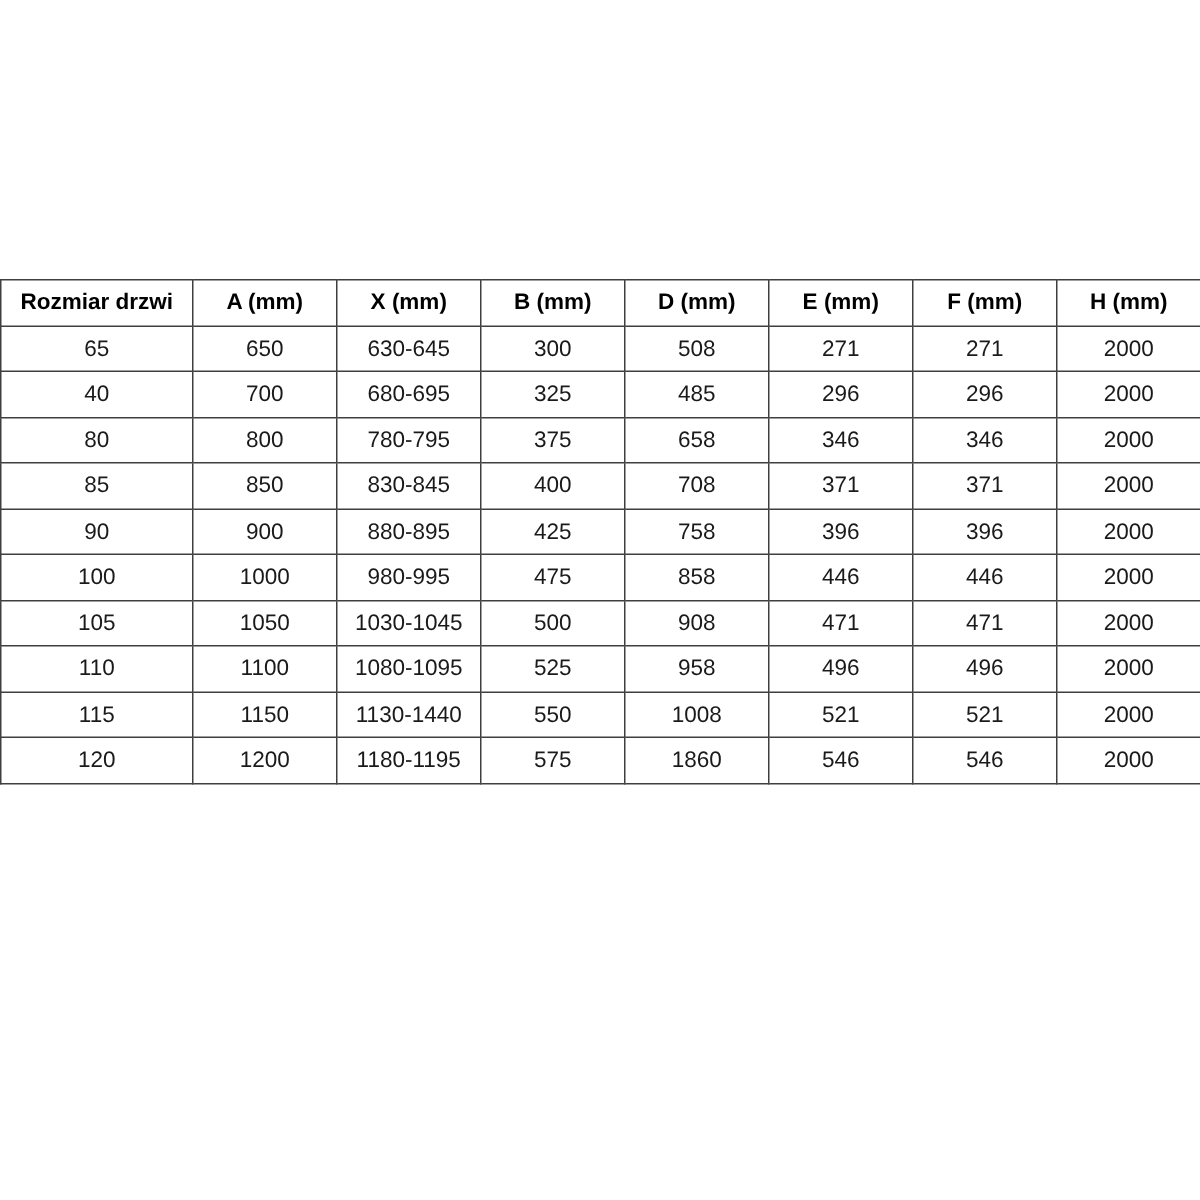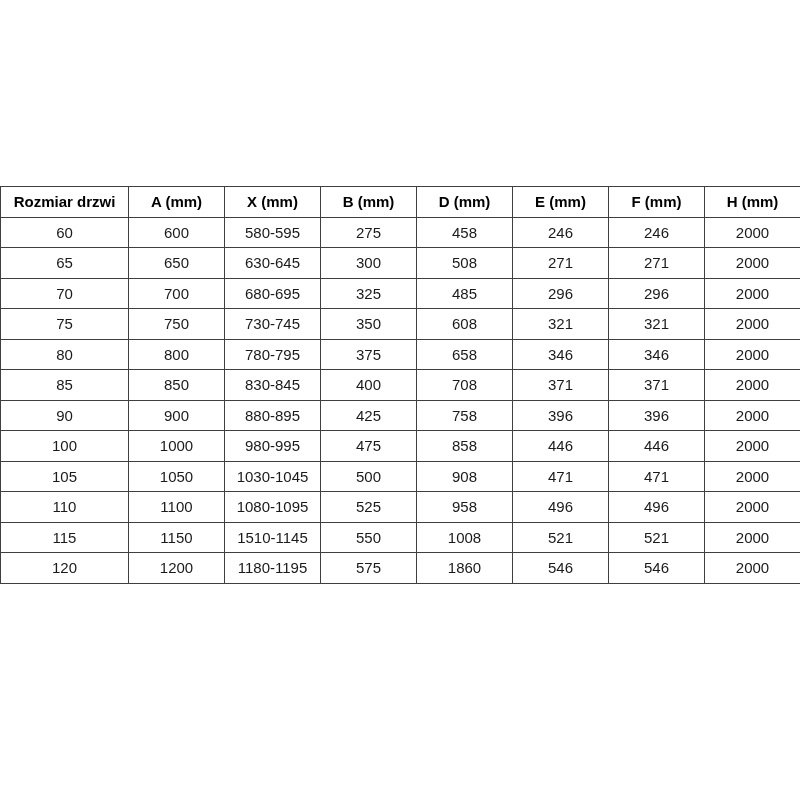--- a/index.html
+++ b/index.html
@@ -66,57 +66,37 @@
         <th>X (mm)</th>
         <th>B (mm)</th>
         <th>D (mm)</th>
         <th>E (mm)</th>
         <th>F (mm)</th>
         <th>H (mm)</th>
       </tr>
     </thead>
     <tbody>
         <tr>
-          <td>60</td>
-          <td>600</td>
-          <td>580-595</td>
-          <td>275</td>
-          <td>458</td>
-          <td>246</td>
-          <td>246</td>
-          <td>2000</td>
-        </tr>
-        <tr>
           <td>65</td>
           <td>650</td>
           <td>630-645</td>
           <td>300</td>
           <td>508</td>
           <td>271</td>
           <td>271</td>
           <td>2000</td>
         </tr>
         <tr>
-          <td>70</td>
+          <td>40</td>
           <td>700</td>
           <td>680-695</td>
           <td>325</td>
           <td>485</td>
           <td>296</td>
           <td>296</td>
-          <td>2000</td>
-        </tr>
-        <tr>
-          <td>75</td>
-          <td>750</td>
-          <td>730-745</td>
-          <td>350</td>
-          <td>608</td>
-          <td>321</td>
-          <td>321</td>
           <td>2000</td>
         </tr>
         <tr>
           <td>80</td>
           <td>800</td>
           <td>780-795</td>
           <td>375</td>
           <td>658</td>
           <td>346</td>
           <td>346</td>
@@ -168,21 +148,21 @@
           <td>1080-1095</td>
           <td>525</td>
           <td>958</td>
           <td>496</td>
           <td>496</td>
           <td>2000</td>
         </tr>
         <tr>
           <td>115</td>
           <td>1150</td>
-          <td>1510-1145</td>
+          <td>1130-1440</td>
           <td>550</td>
           <td>1008</td>
           <td>521</td>
           <td>521</td>
           <td>2000</td>
         </tr>
         <tr>
           <td>120</td>
           <td>1200</td>
           <td>1180-1195</td>

